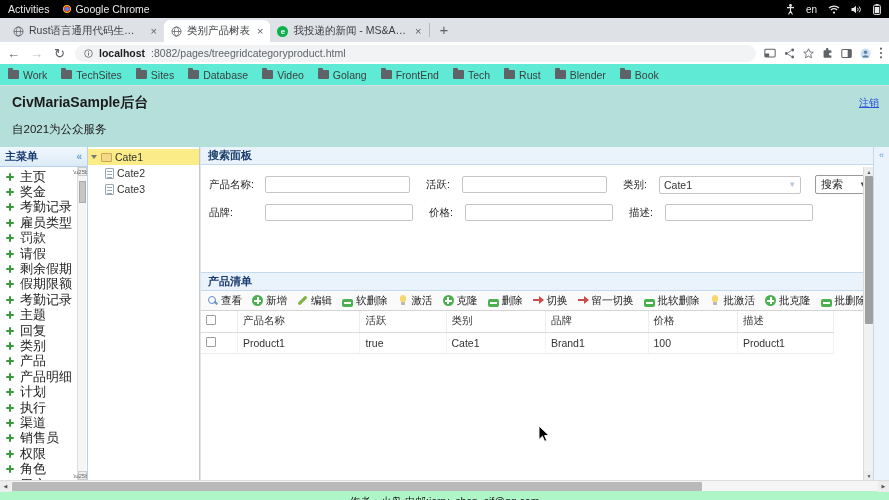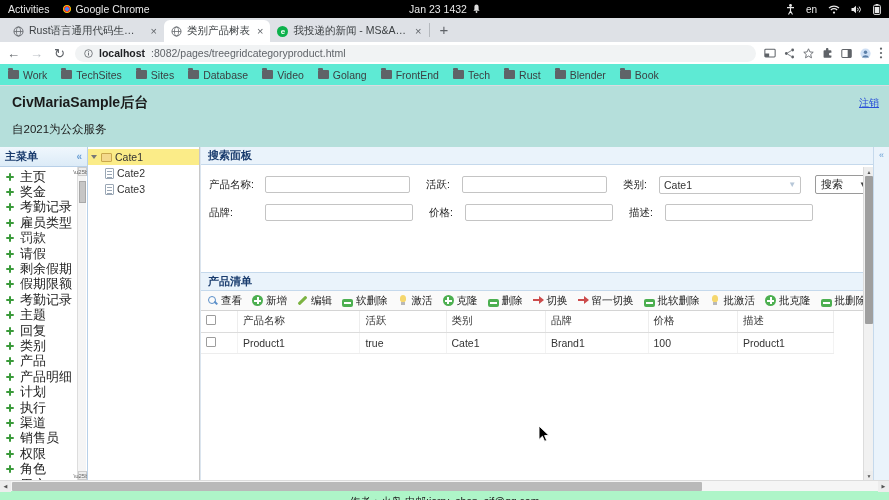--- a/index.html
+++ b/index.html
@@ -355,29 +355,20 @@
 </style>
 </head>
 <body>
 
 <div class="gnome-bar">
   <div class="gnome-left">
     <span class="gnome-activities">Activities</span>
     <span class="gnome-app">
       <span class="chrome-dot"></span>
       <span>Google Chrome</span>
-    </span>
-  </div>
-  <div class="gnome-center">
-    <span>Jan 23  1432</span>
-    <span>
-      <svg width="7" height="9" viewBox="0 0 7 9">
-          <path d="M3.5 0.5 C5 .5 5.6 1.6 5.6 3.2 V5.4 L6.6 6.8 H0.4 L1.4 5.4 V3.2 C1.4 1.6 2 .5 3.5 .5 Z" fill="#ddd"></path>
-          <circle cx="3.5" cy="8" r="0.9" fill="#ddd"></circle>
-        </svg>
     </span>
   </div>
   <div class="gnome-right">
     <span>
       <svg width="9" height="11" viewBox="0 0 9 11">
           <circle cx="4.5" cy="1.5" r="1.4" fill="#e8e8e8"></circle>
           <path d="M1 3.6 H8 M4.5 3.6 V7 M4.5 7 L2.5 10.5 M4.5 7 L6.5 10.5" stroke="#e8e8e8" stroke-width="1.1" fill="none"></path>
         </svg>
     </span>
     <span>en</span>

